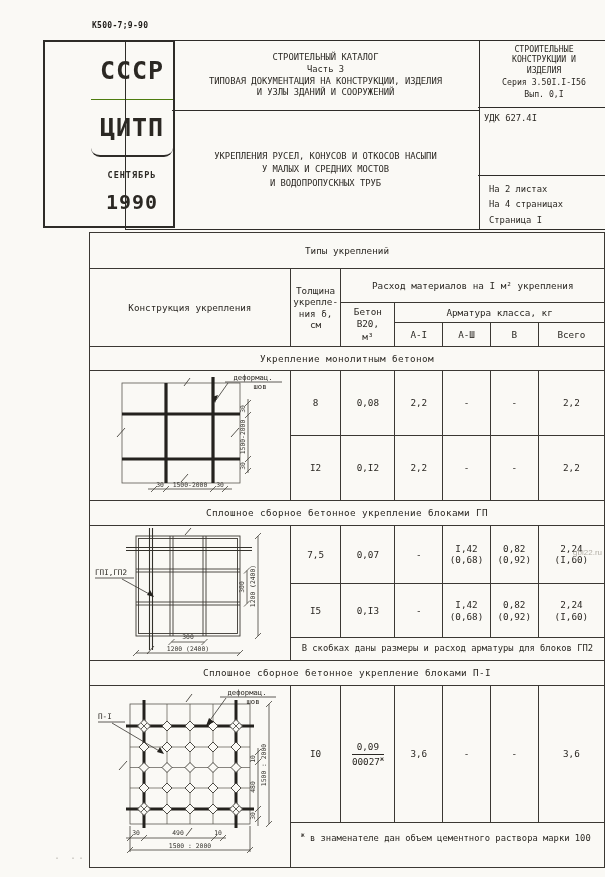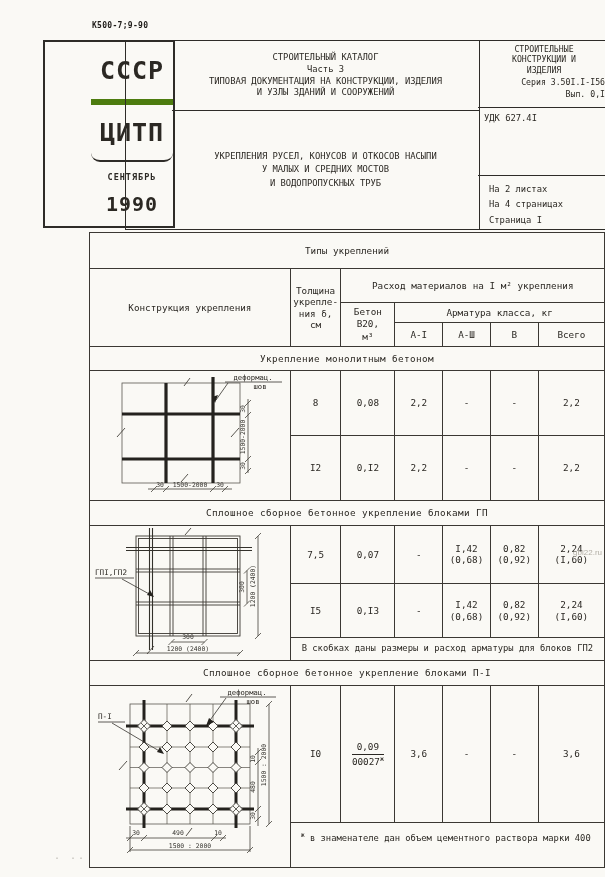--- a/index.html
+++ b/index.html
@@ -2,34 +2,34 @@
 <html><head>
 <meta charset="utf-8">
 <style>
   html,body{margin:0;padding:0;width:605px;height:877px;overflow:hidden;}
   body{background:#faf9f5;font-family:"DejaVu Sans Mono",monospace;color:#2b2823;position:relative;}
   .abs{position:absolute;padding-left:46px;}
   
   .code{left:46px;top:21px;font-size:8px;font-weight:bold;letter-spacing:0.3px;color:#1e1c18;}
   
   .stamp{left:43px;top:40px;width:82px;height:184px;border:2px solid #2e2c28;display:flex;flex-direction:column;background:#faf9f5;}
-  .stamp .s1{height:57px;display:flex;align-items:center;justify-content:center;border-bottom:6px solid #4d7c0f;font-size:25px;font-weight:bold;letter-spacing:1px;}
+  .stamp .s1{height:57px;display:flex;align-items:center;justify-content:center;border-bottom:1px solid #4d7c0f;font-size:25px;font-weight:bold;letter-spacing:1px;}
   .stamp .s2{height:55px;display:flex;align-items:center;justify-content:center;border-bottom:2px solid #2e2c28;font-size:25px;font-weight:bold;letter-spacing:1px;border-radius:9px;}
   .stamp .s3{flex:1;display:flex;flex-direction:column;align-items:center;justify-content:center;gap:9px;}
   .stamp .month{font-size:8.5px;font-weight:bold;letter-spacing:1px;}
   .stamp .year{font-size:20px;font-weight:bold;letter-spacing:1px;margin-top:1px;}
   
   .hdr-mid{left:125px;top:40px;width:307px;height:188px;border:1.5px solid #2e2c28;display:flex;flex-direction:column;}
   .hdr-mid .top{height:69px;border-bottom:1.5px solid #2e2c28;display:flex;flex-direction:column;align-items:center;justify-content:center;font-size:8.8px;line-height:1.35;text-align:center;}
   .hdr-mid .bot{flex:1;display:flex;flex-direction:column;align-items:center;justify-content:center;font-size:8.8px;line-height:1.5;text-align:center;}
   
   .hdr-right{left:432px;top:40px;width:132px;height:188px;border:1.5px solid #2e2c28;border-left:none;display:flex;flex-direction:column;}
   .hdr-right .r1{height:63px;border-bottom:1.5px solid #2e2c28;padding:3px 5px 0 5px;font-size:8.2px;line-height:1.25;}
   .hdr-right .r1 .cl{text-align:center;}
-  .hdr-right .r1 .sl{text-align:right;margin-top:2px;}
+  .hdr-right .r1 .sl{text-align:center;margin-top:2px;}
   .hdr-right .r2{height:57px;border-bottom:1.5px solid #2e2c28;padding:5px 6px;font-size:8.8px;}
   .hdr-right .r3{flex:1;padding:6px 0 0 11px;font-size:8.8px;line-height:1.75;}
   
   .main{left:43px;top:232px;}
   table{border-collapse:collapse;table-layout:fixed;border:1.8px solid #2e2c28;background:#faf9f5;}
   td{border:1px solid #3b3833;font-size:9.3px;text-align:center;vertical-align:middle;padding:0;line-height:1.25;overflow:hidden;}
   td.sec{font-size:9.3px;letter-spacing:0.4px;}
   td.draw{vertical-align:middle;}
   td.note{font-size:8.8px;}
   td.fnote{text-align:left;padding-left:10px;font-size:8.8px;vertical-align:top;padding-top:8px;}
@@ -387,21 +387,21 @@
           <span><span>00027</span><sup>ж</sup></span>
         </div>
       </td>
       <td>3,6</td>
       <td>-</td>
       <td>-</td>
       <td>3,6</td>
     </tr>
     <tr style="height:44px">
       <td colspan="6" class="fnote">
-        <sup>ж</sup><span> в знаменателе дан объем цементного раствора марки 400</span>
+        <sup>ж</sup><span> в знаменателе дан объем цементного раствора марки 100</span>
       </td>
     </tr>
   </tbody>
       </table>
   </div>
 
   <div class="abs wm">gbi22.ru</div>
   <div class="abs dots">· ··</div>
 
 </div>

